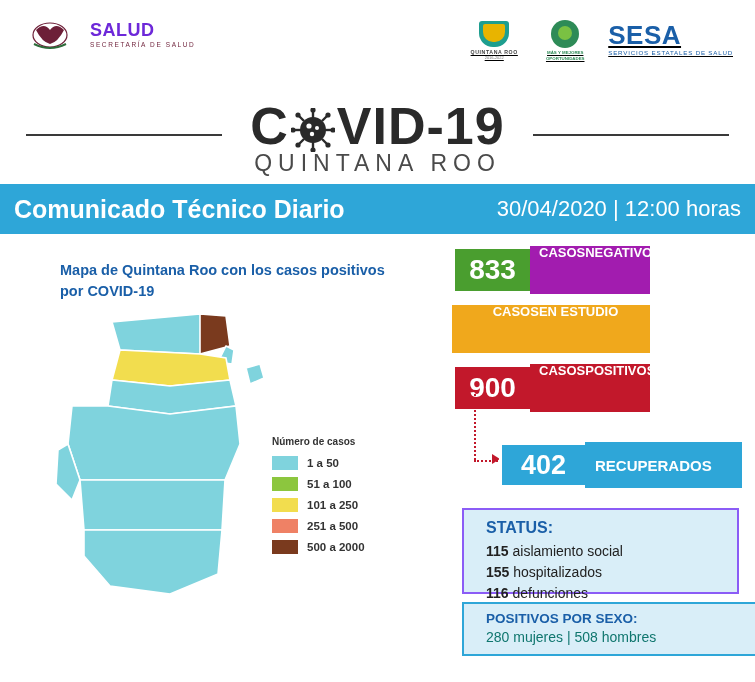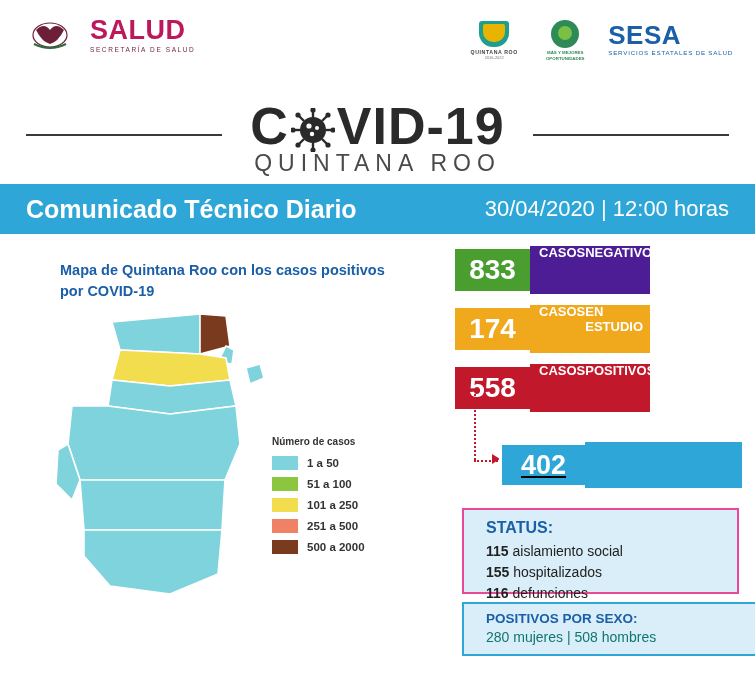--- a/index.html
+++ b/index.html
@@ -22,27 +22,27 @@
     align-items: flex-start;
     justify-content: space-between;
   }
   .salud-block { display: flex; align-items: center; gap: 12px; }
   .eagle {
     width: 56px; height: 38px;
     display: flex; align-items: center; justify-content: center;
   }
   .salud-text { line-height: 1; }
   .salud-text .big {
-    font-size: 27px; font-weight: bold; color: #be185d; letter-spacing: .5px;
+    font-size: 18px; font-weight: bold; color: #6d28d9; letter-spacing: .5px;
   }
   .salud-text .small {
     font-size: 6.5px; color: #6d1f38; letter-spacing: 1.6px; margin-top: 3px;
   }
 
-  .right-logos { display: flex; align-items: center; gap: 14px; padding-top: 4px; }
+  .right-logos { display: flex; align-items: center; gap: 14px; padding-top: 4px; text-decoration: underline; }
   .qroo-logo { text-align: center; width: 56px; }
   .qroo-shield {
     width: 30px; height: 26px; margin: 0 auto;
     background: #1e9e8f; border-radius: 3px 3px 14px 14px;
     position: relative;
   }
   .qroo-shield:before {
     content: ""; position: absolute; left: 4px; top: 3px; right: 4px; bottom: 5px;
     background: #e8b400; border-radius: 2px 2px 10px 10px;
   }
@@ -81,21 +81,21 @@
     margin: 0 2px;
   }
   .qroo-sub {
     position: absolute; top: 62px; left: 0; right: 0; text-align: center;
     font-size: 23px; color: #4a4a4a; letter-spacing: 6px;
   }
 
   
   .bluebar {
     background: #2ea6d8; color: #fff;
-    height: 50px; display: flex; align-items: center; padding: 0 26px;
+    height: 50px; display: flex; align-items: center; padding: 0 14px;
     gap: 10px;
   }
   .bluebar .b1 { font-size: 25px; font-weight: bold; }
   .bluebar .b2 { font-size: 22px; font-weight: normal; margin-left: auto; }
 
   
   .content { position: relative; height: 390px; }
 
   .map-title {
     position: absolute; left: 60px; top: 26px; width: 330px;
@@ -119,30 +119,30 @@
   }
   .stat .num {
     background: #fff; color: #fff; min-width: 78px;
     display: flex; align-items: center; justify-content: center;
     font-size: 28px; font-weight: bold;
   }
   .stat .lab {
     flex: 1; display: flex; justify-content: center;
     color: #fff; font-size: 13px; font-weight: bold; line-height: 1.15; padding-left: 9px;
   }
-  .stat.neg { background: #4c1d95; }
+  .stat.neg { background: #a21caf; }
   .stat.neg .num { background: #4a9e2f; border: 3px solid #fff; border-right: none; }
   .stat.est { background: #f0a81c; }
   .stat.est .num { background: #f0a81c; border: 3px solid #fff; border-right: none; }
   .stat.pos { background: #c2182b; }
   .stat.pos .num { background: #c2182b; border: 3px solid #fff; border-right: none; }
 
   .recuperados {
     position: absolute; left: 47px; top: 196px; width: 243px; height: 46px;
-    background: #2ea6d8; display: flex; align-items: stretch; text-decoration: underline;
+    background: #2ea6d8; display: flex; align-items: stretch;
   }
   .recuperados .num {
     min-width: 86px; display: flex; align-items: center; justify-content: center;
     color: #fff; font-size: 27px; font-weight: bold;
     border: 3px solid #fff; border-right: none;
   }
   .recuperados .lab {
     flex: 1; display: flex; align-items: center; color: #fff;
     font-size: 15px; font-weight: bold; padding-left: 10px;
   }
@@ -157,21 +157,21 @@
   }
   .dot-arrow {
     position: absolute; left: 40px; top: 208px;
     width: 0; height: 0;
     border-top: 5px solid transparent; border-bottom: 5px solid transparent;
     border-left: 8px solid #c2182b;
   }
 
   .status-box {
     position: absolute; left: 10px; top: 262px; width: 277px; height: 86px;
-    border: 2px solid #ec4899; background: #d9eef8; padding: 9px 0 0 22px;
+    border: 2px solid #8b5cf6; background: #d9eef8; padding: 9px 0 0 22px;
   }
   .status-title { color: #1a5fa8; font-size: 16px; font-weight: bold; margin-bottom: 4px; }
   .status-line { font-size: 14px; color: #222; line-height: 1.5; }
   .status-line b { font-weight: bold; }
 
   .sexo-box {
     position: absolute; left: 10px; top: 356px; width: 329px; height: 54px;
     border: 2px solid #2ea6d8; background: #d9eef8; padding: 7px 0 0 22px;
   }
   .sexo-title { color: #1a5fa8; font-size: 13.5px; font-weight: bold; margin-bottom: 3px; }
@@ -320,41 +320,41 @@
 
     <div class="stat neg">
       <div class="num">833</div>
       <div class="lab">
         <span>CASOS</span>
         <span>NEGATIVOS</span>
       </div>
     </div>
 
     <div class="stat est">
-      <div class="num">174</div>
       <div class="lab">
         <span>CASOS</span>
         <span>EN ESTUDIO</span>
       </div>
     </div>
 
     <div class="stat pos">
-      <div class="num">558</div>
+      <div class="num">900</div>
       <div class="lab">
         <span>CASOS</span>
         <span>POSITIVOS</span>
       </div>
     </div>
 
     <div class="dotline"></div>
     <div class="dotline-h"></div>
     <div class="dot-arrow"></div>
 
     <div class="recuperados">
       <div class="num">402</div>
+      <div class="lab">RECUPERADOS</div>
     </div>
 
     <div class="status-box">
       <div class="status-title">STATUS:</div>
       <div class="status-line">
         <b>115</b>
         <span>aislamiento social</span>
       </div>
       <div class="status-line">
         <b>155</b>

